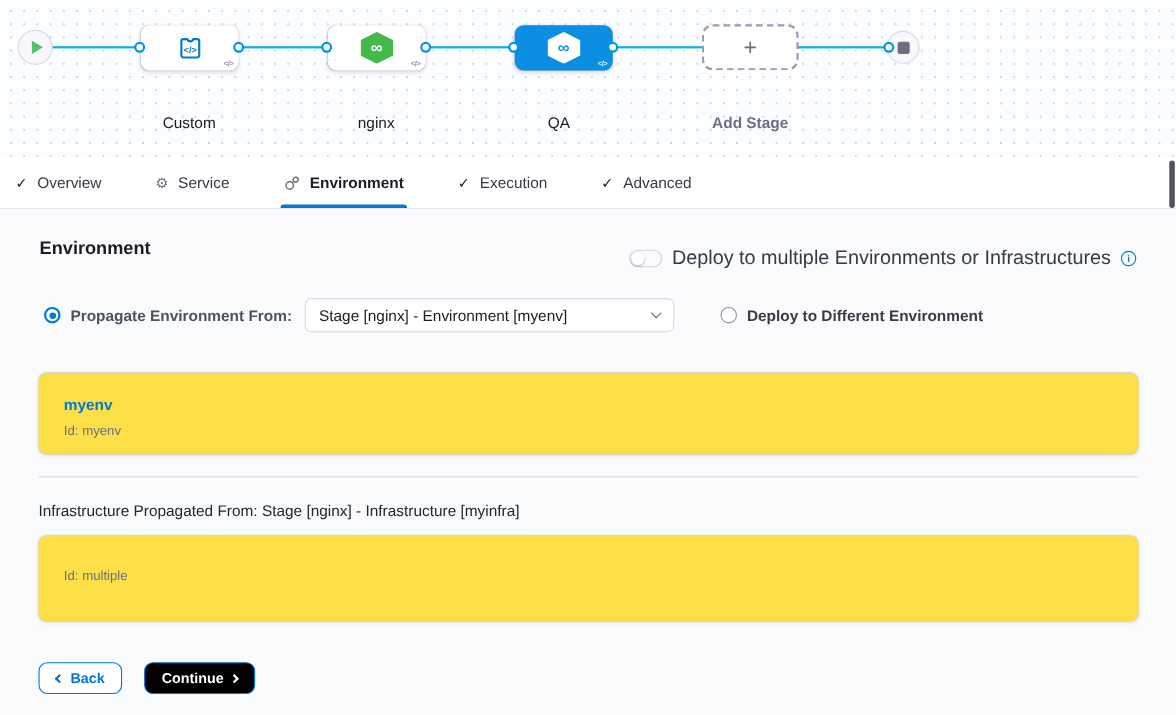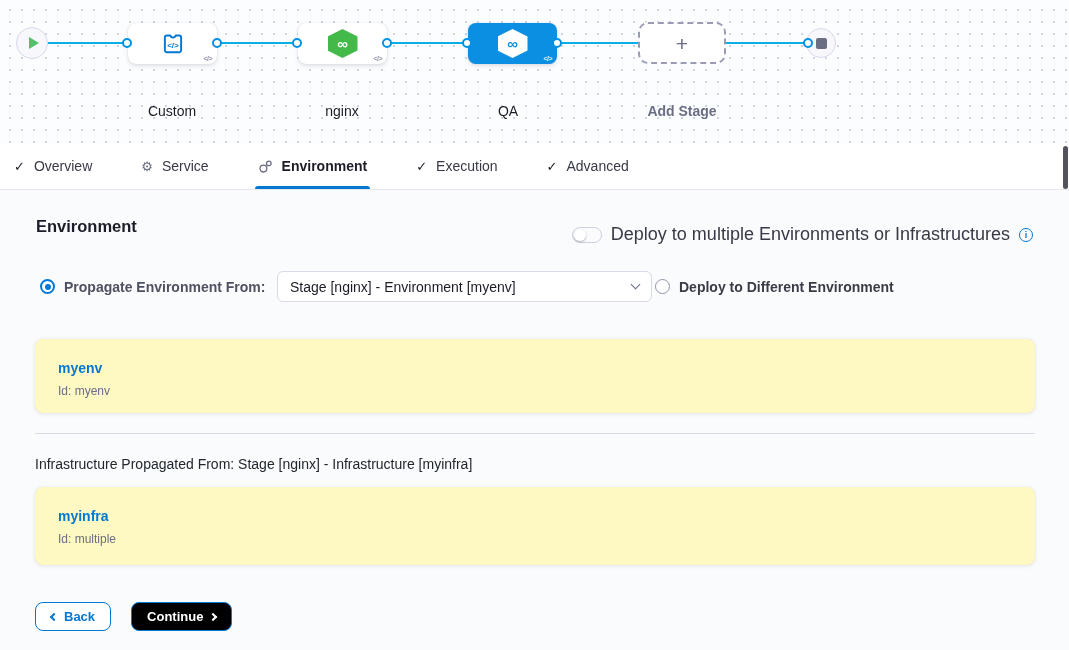--- a/index.html
+++ b/index.html
@@ -86,30 +86,30 @@
     font-size:9px; font-weight:bold; display:flex; align-items:center; justify-content:center; cursor:pointer;
   }
 
   .radio { width:15px; height:15px; border-radius:50%; background:#fff; position:absolute; cursor:pointer; }
   .radio.checked { border:2px solid #0278d5; }
   .radio.checked::after { content:""; position:absolute; left:2.5px; top:2.5px; width:6px; height:6px; border-radius:50%; background:#0278d5; }
   .radio.unchecked { border:1.5px solid #9293ab; }
   .r1 { left:40px; top:89px; }
   .lbl-propagate { position:absolute; left:64px; top:89px; font-size:14px; font-weight:bold; color:#4f5162; }
   .select {
-    position:absolute; left:277px; top:81px; width:375px; height:31px; background:#fff;
+    position:absolute; left:277px; top:81px; width:336px; height:31px; background:#fff;
     border:1px solid #d9dae5; border-radius:6px; display:flex; align-items:center; justify-content:space-between;
     padding:0 12px; font-size:14px; color:#1c1c28; cursor:pointer;
   }
   .chev-down { width:7px; height:7px; border-left:1.6px solid #6b6d85; border-bottom:1.6px solid #6b6d85; transform:rotate(-45deg); margin-top:-4px; }
   .r2 { left:655px; top:89px; }
   .lbl-different { position:absolute; left:679px; top:89px; font-size:14px; font-weight:bold; color:#3a3b47; }
 
   .entity-card {
-    position:absolute; left:35px; width:1000px; background:#fef9c3; border-radius:8px;
+    position:absolute; left:35px; width:1000px; background:#fde047; border-radius:8px;
     box-shadow:0 0 1px rgba(40,41,61,.16), 0 1px 4px rgba(96,97,112,.13);
     padding:21px 23px; cursor:pointer;
   }
   .card-env { top:149px; height:74px; }
   .card-infra { top:297px; height:78px; }
   .entity-name { font-size:14px; font-weight:bold; color:#0278d5; }
   .entity-id { font-size:12px; color:#6b6d85; margin-top:8px; }
   .divider { position:absolute; left:35px; top:243px; width:1000px; height:1px; background:#d9dae5; }
   .infra-note { position:absolute; left:35px; top:266px; font-size:14px; color:#22272d; }
 
@@ -232,21 +232,20 @@
     <div class="entity-card card-env">
       <div class="entity-name">myenv</div>
       <div class="entity-id">Id: myenv</div>
     </div>
 
     <div class="divider"></div>
 
     <div class="infra-note">Infrastructure Propagated From: Stage [nginx] - Infrastructure [myinfra]</div>
 
     <div class="entity-card card-infra">
-      <div class="entity-name">myinfra</div>
       <div class="entity-id">Id: multiple</div>
     </div>
 
     <div class="footer">
       <button class="btn btn-back">
         <span class="chev left"></span>
         <span>Back</span>
       </button>
       <button class="btn btn-continue">
         <span>Continue</span>

